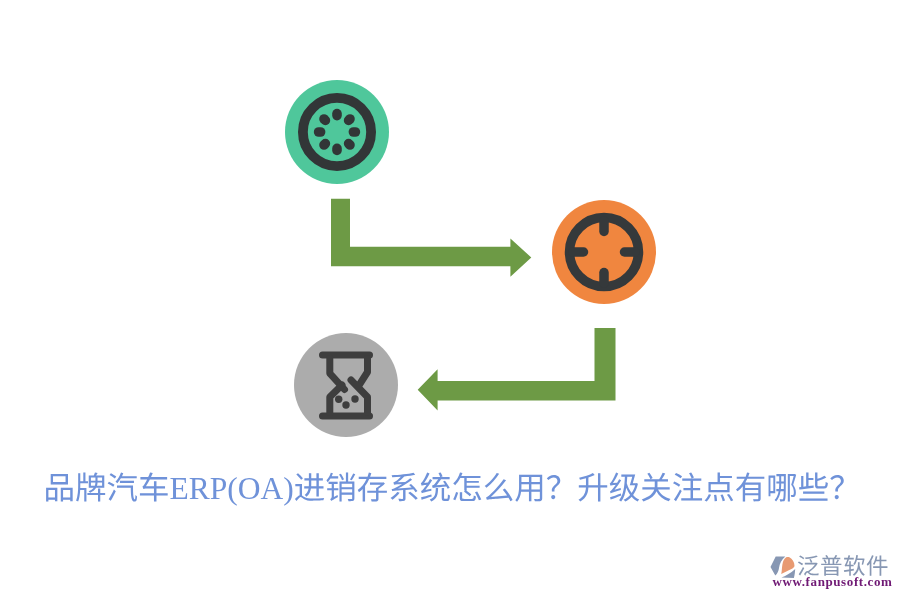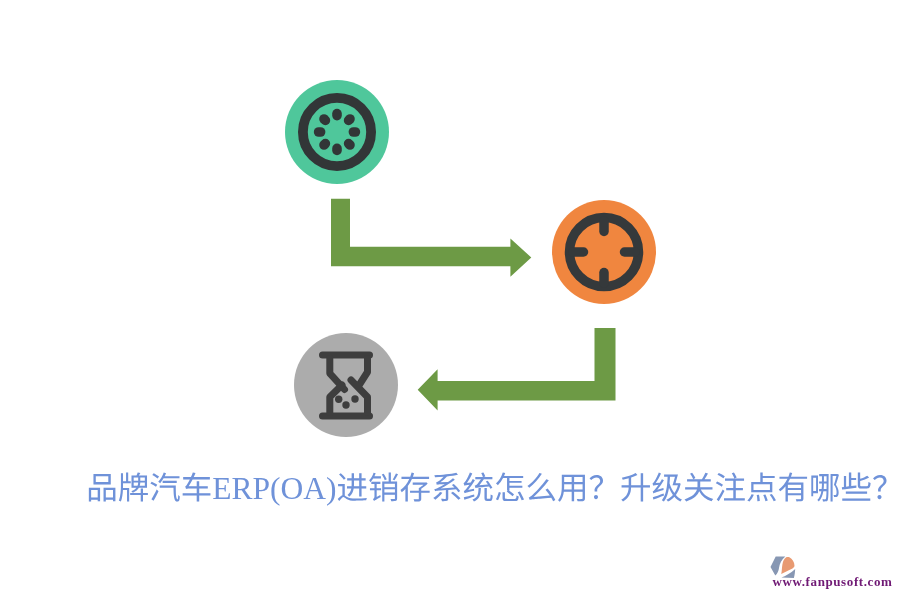--- a/index.html
+++ b/index.html
@@ -1,19 +1,19 @@
 <!DOCTYPE html>
 <html lang="zh-CN"><head>
 <meta charset="utf-8">
 <style>
   html,body{margin:0;padding:0;}
   body{width:900px;height:600px;overflow:hidden;background:#ffffff;position:relative;
        font-family:"Liberation Serif",serif;}
   .abs{position:absolute;}
-  #stage{position:absolute;left:0;top:0;width:900px;height:600px;background:#ffffff;text-align:right;}
+  #stage{position:absolute;left:0;top:0;width:900px;height:600px;background:#ffffff;}
   #icon-kiwi{left:285px;top:80px;}
   #icon-target{left:552px;top:200px;}
   #icon-hourglass{left:294px;top:333px;}
   #arrow-layer{left:0;top:0;}
   #article-title{
     left:43.5px;top:471px;width:860px;
     font-size:31.5px;line-height:36px;white-space:nowrap;
     font-family:"Liberation Serif",serif;
   }
   #brand-logo{left:770px;top:555px;}
@@ -79,15 +79,16 @@
     </g>
   </svg>
 
   <div id="article-title" class="abs" style="color: rgb(111, 146, 217);">品牌汽车ERP(OA)进销存系统怎么用？升级关注点有哪些？</div>
 
   <svg id="brand-logo" class="abs" width="26" height="23.2" viewBox="0 0 26 23.2">
     <path d="M5.7,1.4 L15.3,1.5 C11.6,4.6 9.6,8.6 9,12.9 C8.7,15.3 7.5,18.4 5.3,20.6 L0.5,12 Z" fill="#8797B3"></path>
     <path d="M19.4,2.3 C22.4,3.9 24.4,7.1 24.5,10.5 C24.55,12.1 23.2,13.3 21,14.3 C18.2,15.6 14.6,17.3 11.2,18.9 C12,15.9 11.8,12.6 12.4,9.4 C13,6.2 14.2,3.6 16.2,2.3 C17.3,1.7 18.5,1.8 19.4,2.3 Z" fill="#E89A72"></path>
     <path d="M11.4,22.6 C15.5,20.9 20.5,18.3 25.2,14 C25,17.6 24.6,20.6 23.9,23 Z" fill="#8797B3"></path>
   </svg>
+  <span id="brand-name" class="abs" style="color: rgb(135, 151, 179);">泛普软件</span>
   <div id="brand-url" class="abs" style="color: #701a75;">www.fanpusoft.com</div>
 
 </div>
 
 </body></html>

